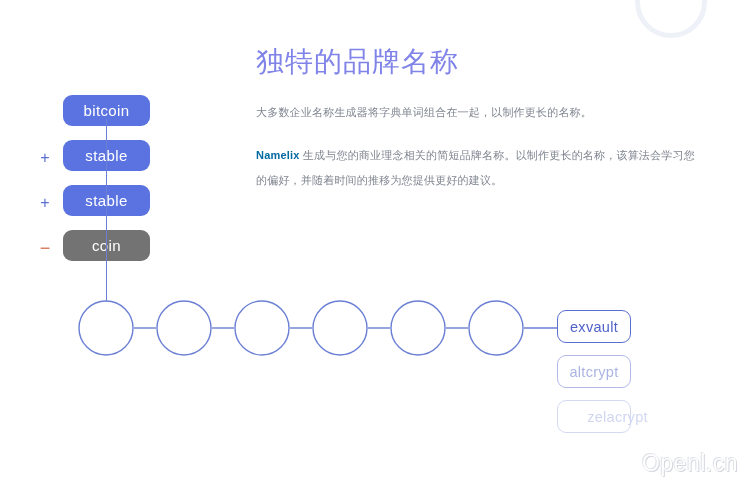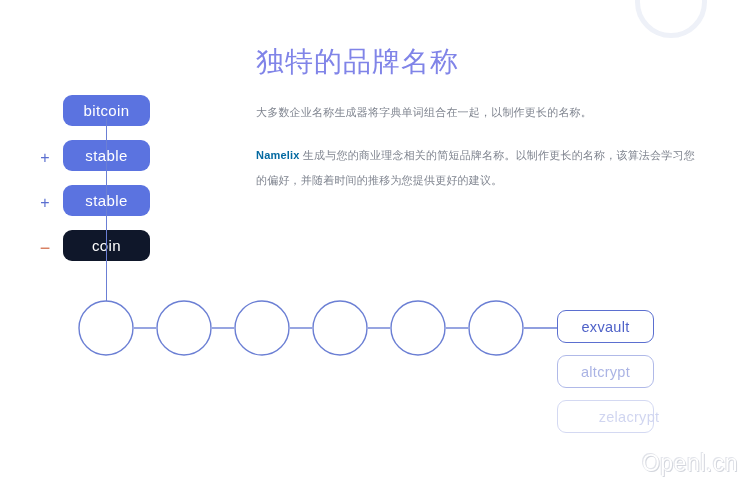--- a/index.html
+++ b/index.html
@@ -50,21 +50,21 @@
     border-radius:9px;
     background:#5b73e0;
     color:#ffffff;
     font-size:15px;
     letter-spacing:0.4px;
     display:flex;
     align-items:center;
     justify-content:center;
     cursor:pointer;
   }
-  .kw-pill.negative { background:#0f172a; }
+  .kw-pill.negative { background:#737373; }
 
   
   .kw-spine {
     position:absolute;
     left:106px; top:118px;
     width:1.4px;
     height:196px;
     background:#6b7fd4;
   }
 
@@ -75,21 +75,21 @@
     height:56px;
   }
   .chain svg { display:block; }
 
   
   .results {
     position:absolute;
     left:557px; top:310px;
   }
   .res-pill {
-    width:97px; height:33px;
+    width:74px; height:33px;
     border:1.6px solid #5b6fd0;
     border-radius:9px;
     background:#ffffff;
     color:#4f62c8;
     font-size:14.5px;
     letter-spacing:0.3px;
     display:flex;
     align-items:center;
     justify-content:center;
     margin-bottom:12px;

